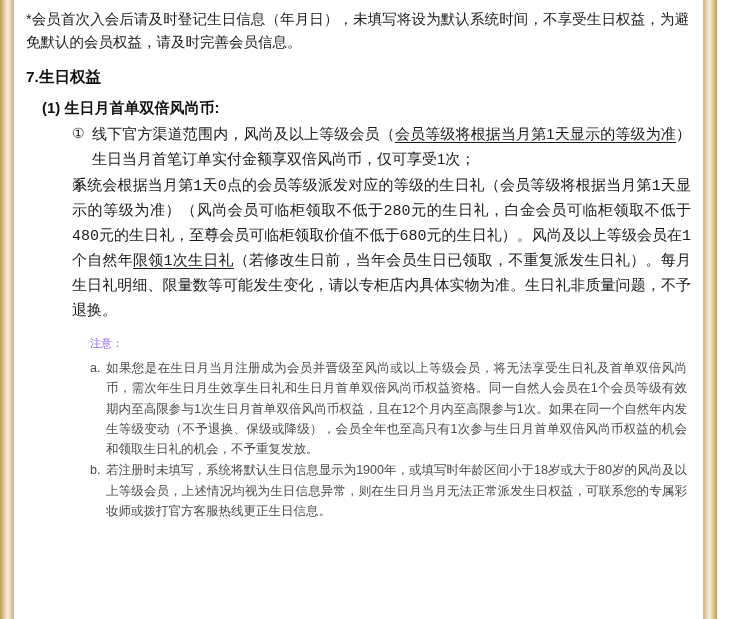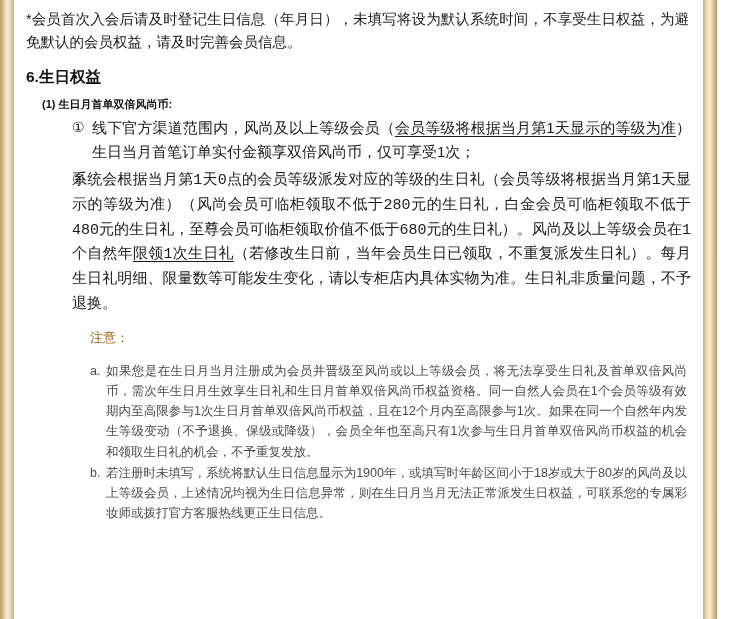--- a/index.html
+++ b/index.html
@@ -62,21 +62,21 @@
 
   .heading {
     font-size: 15.5px;
     font-weight: bold;
     line-height: 1.6;
     margin: 6px 0 4px 0;
     color: #111;
   }
 
   .lvl1 {
-    font-size: 11px;
+    font-size: 15px;
     font-weight: bold;
     line-height: 1.62;
     margin: 6px 0 2px 0;
     padding-left: 16px;
     color: #111;
   }
 
   .lvl2-list {
     margin: 0 0 4px 0;
     padding-left: 46px;
@@ -105,24 +105,24 @@
     text-align: justify;
     font-family: Liberation Mono, monospace;
   }
 
   .notice {
     margin: 10px 0 0 0;
     padding-left: 64px;
     padding-right: 4px;
   }
   .notice-title {
-    font-size: 13px;
+    font-size: 11px;
     line-height: 1.5;
-    color: #a16207;
-    margin-bottom: 13px;
+    color: #8b5cf6;
+    margin-bottom: 7px;
   }
   .notice-item {
     position: relative;
     font-size: 12.5px;
     line-height: 1.62;
     color: #4a4a4a;
     padding-left: 16px;
     margin-bottom: 1px;
     text-align: justify;
   }
@@ -140,21 +140,21 @@
       <div class="edge-inner"></div>
     </div>
   <div class="edge right">
       <div class="edge-inner"></div>
     </div>
 
   <div class="content">
 
     <p class="note-top">*会员首次入会后请及时登记生日信息（年月日），未填写将设为默认系统时间，不享受生日权益，为避免默认的会员权益，请及时完善会员信息。</p>
 
-    <div class="heading">6.生日权益</div>
+    <div class="heading">7.生日权益</div>
 
     <div class="lvl1">(1) 生日月首单双倍风尚币:</div>
 
     <div class="lvl2-list">
       <div class="lvl2">
         <span class="marker">①</span><span>线下官方渠道范围内，风尚及以上等级会员（</span><span class="u">会员等级将根据当月第1天显示的等级为准</span><span>）生日当月首笔订单实付金额享双倍风尚币，仅可享受1次；</span>
       </div>
       <div class="lvl2">
         <span class="marker">②</span>
       </div>

